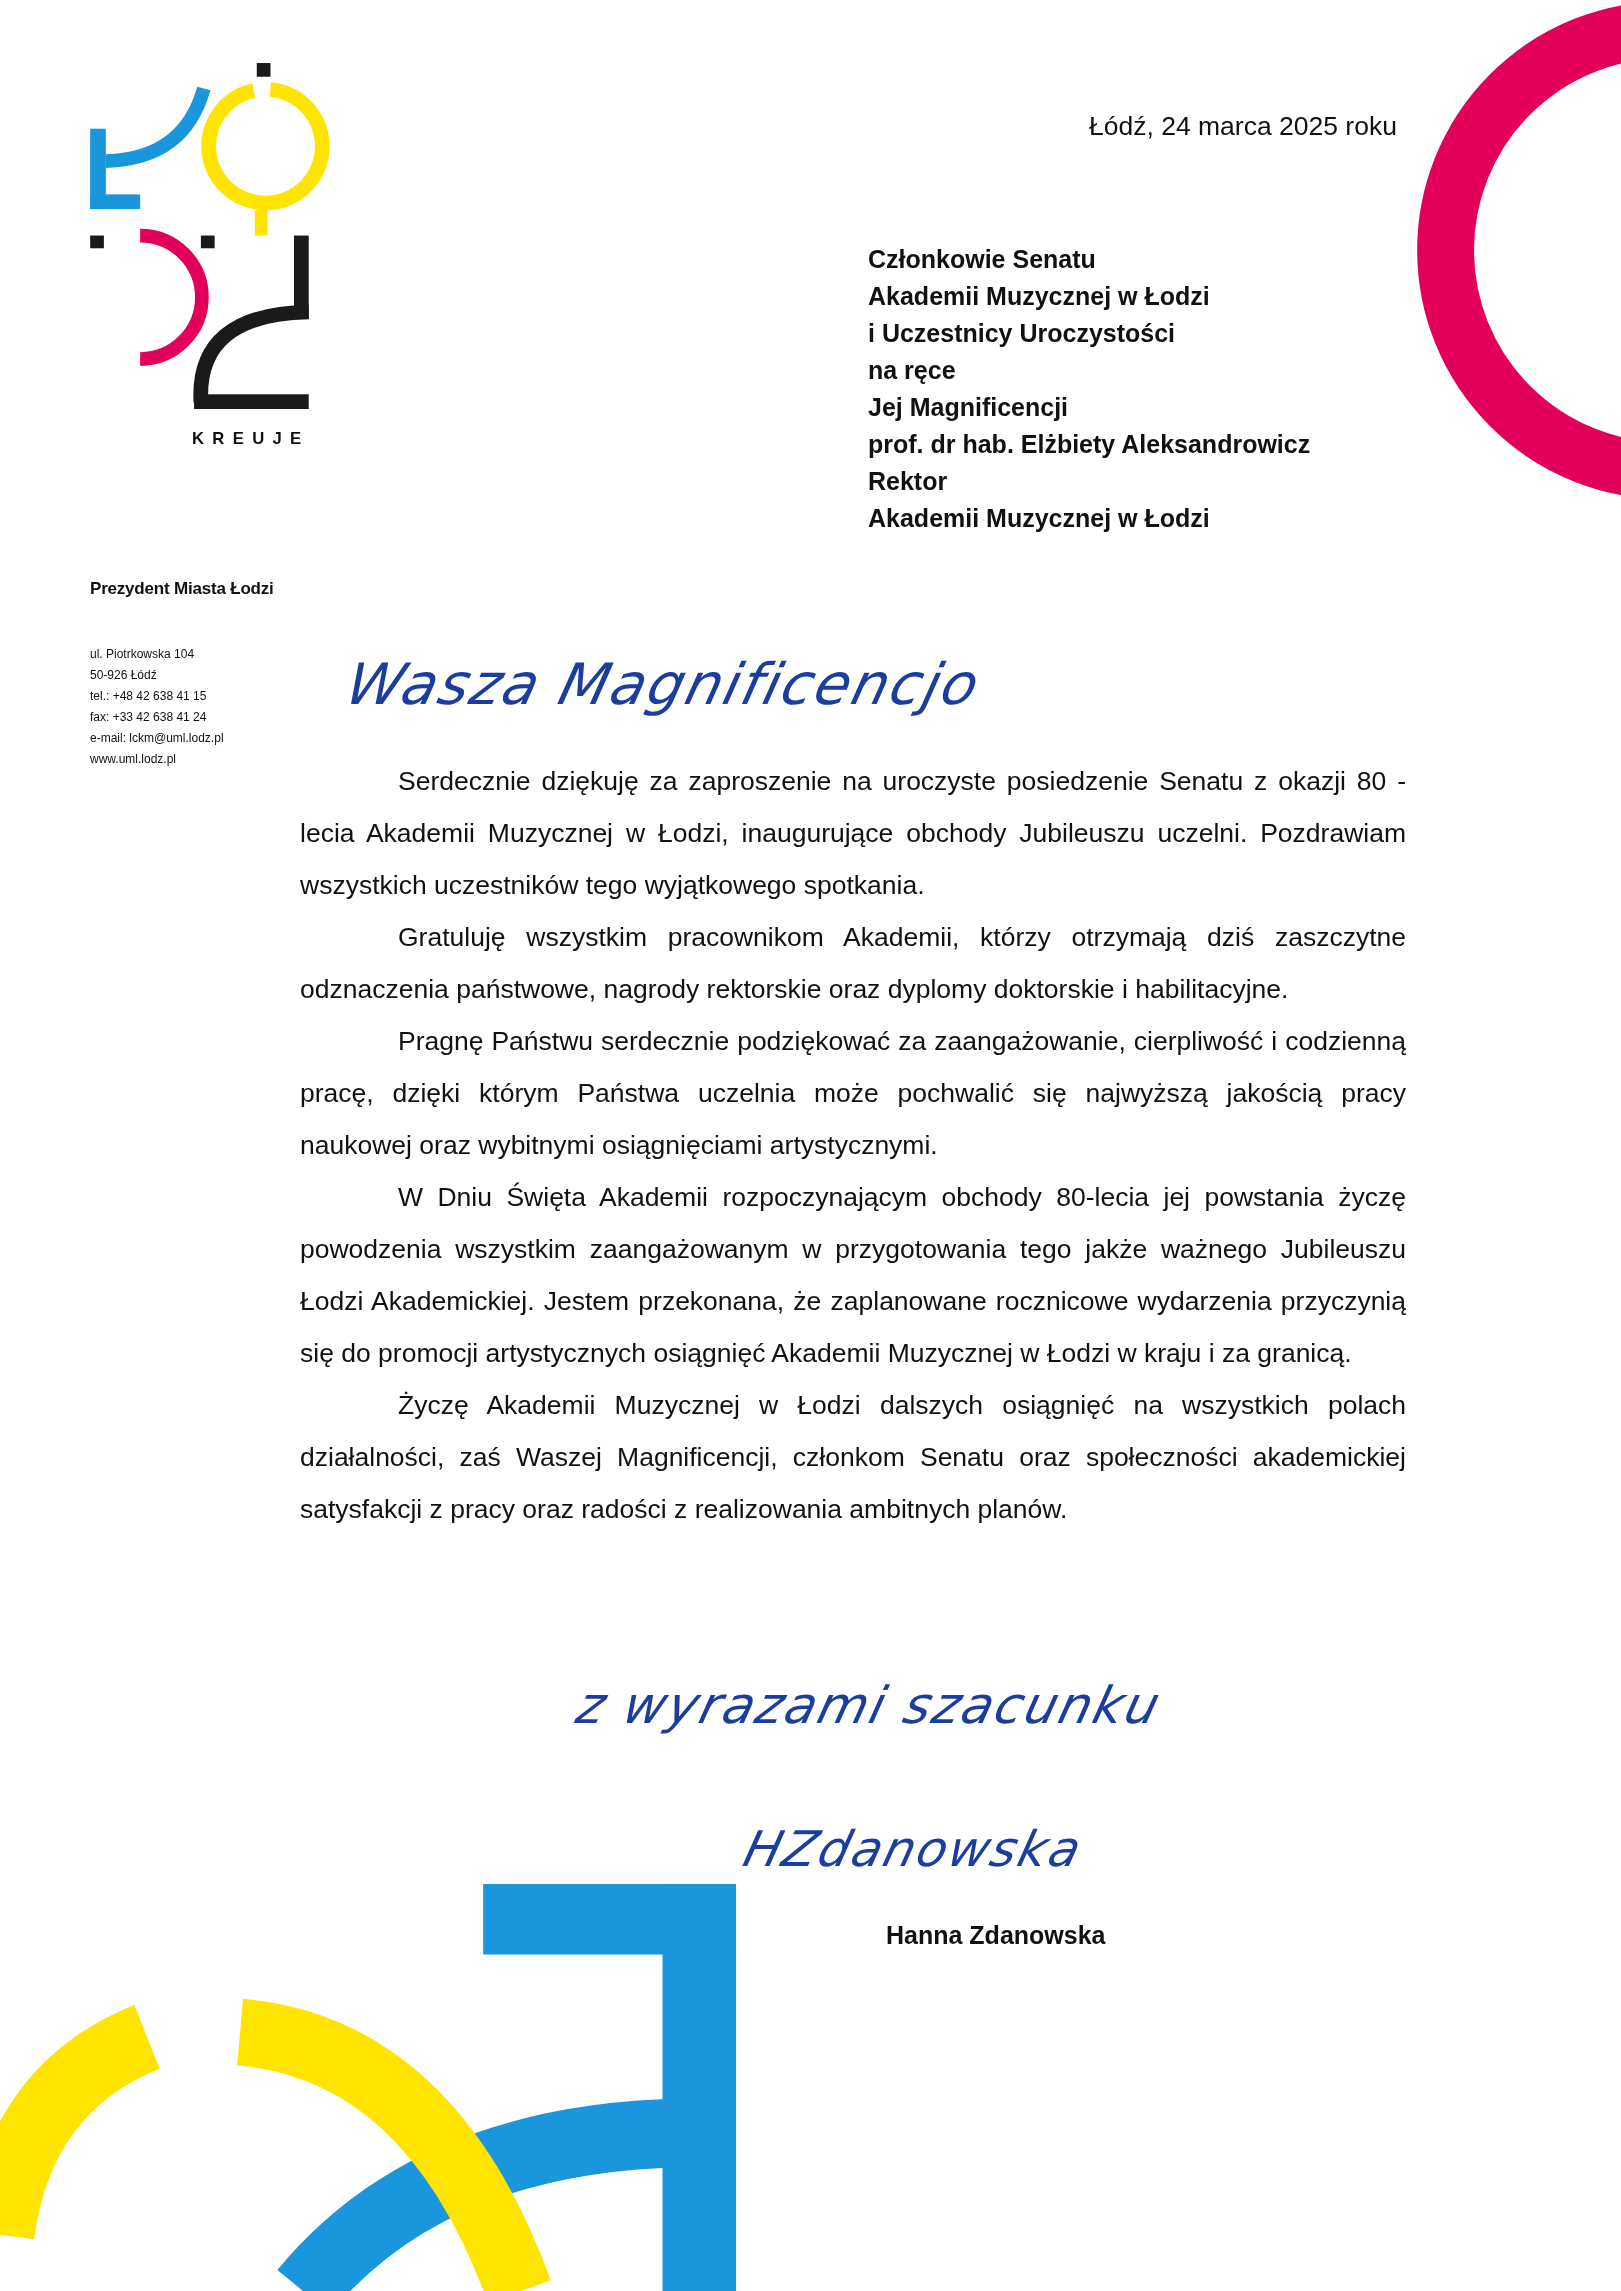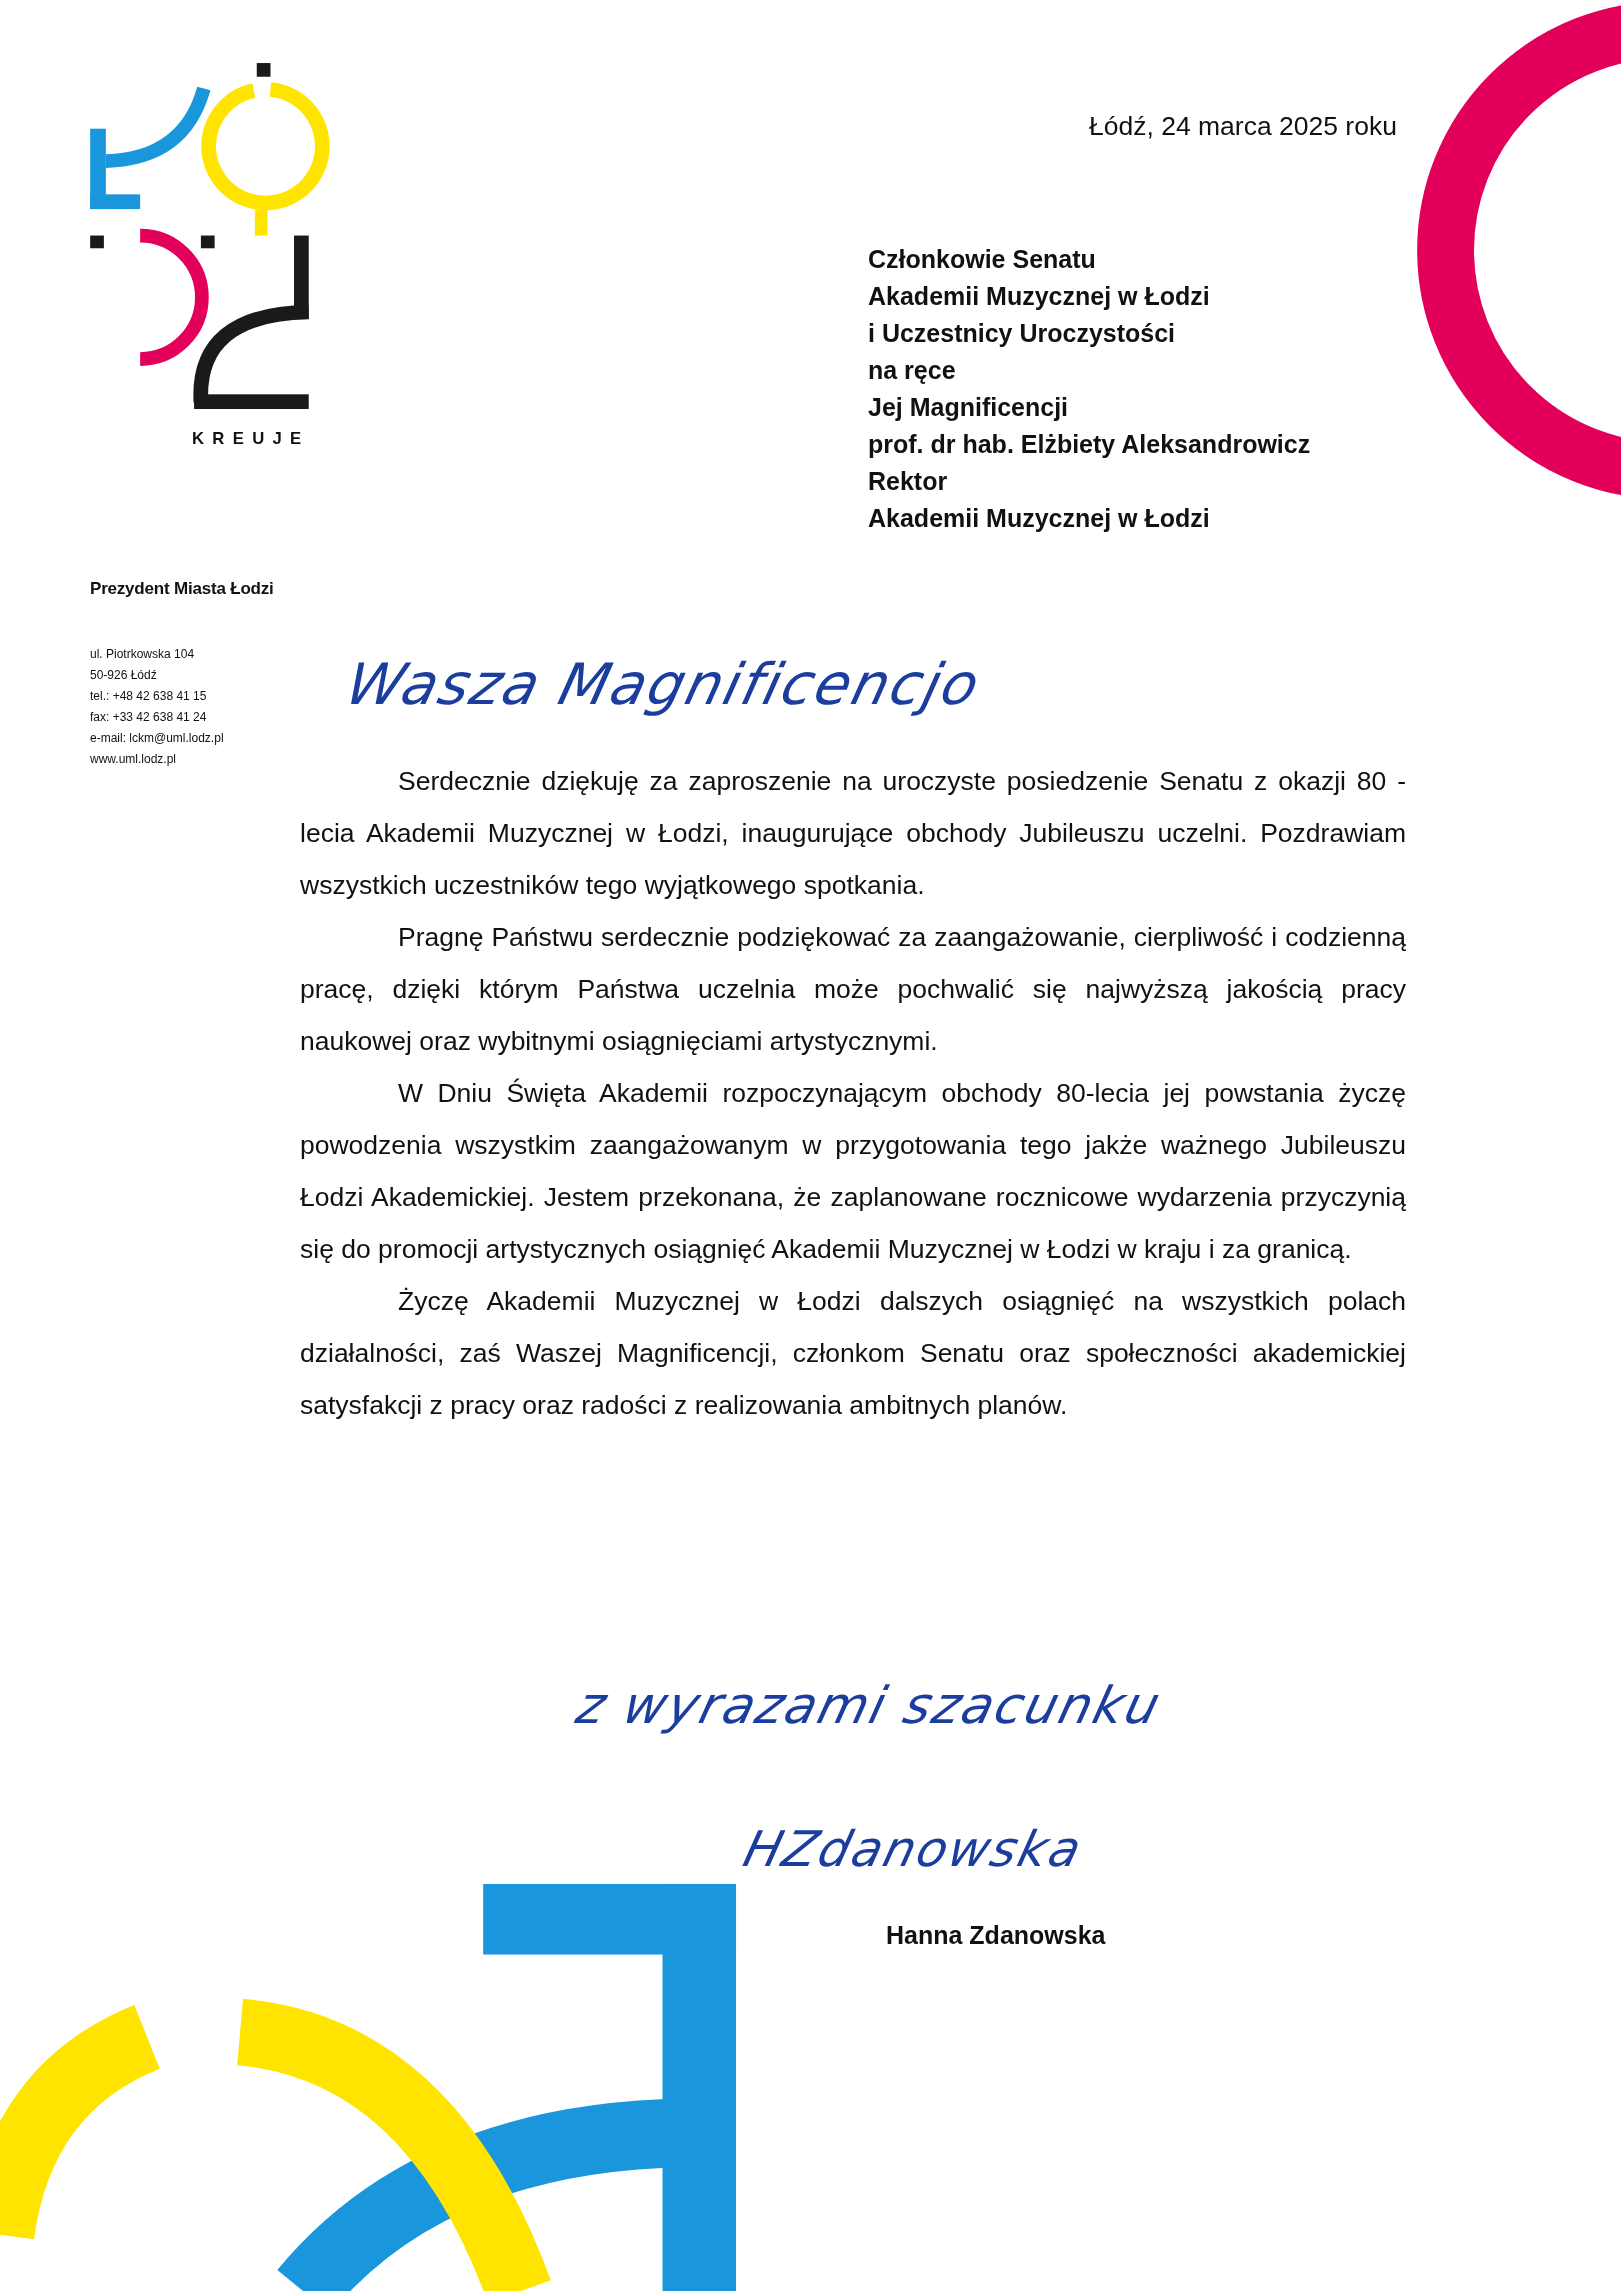--- a/index.html
+++ b/index.html
@@ -84,20 +84,21 @@
   <div>Jej Magnificencji</div>
   <div>prof. dr hab. Elżbiety Aleksandrowicz</div>
   <div>Rektor</div>
   <div>Akademii Muzycznej w Łodzi</div>
 </div>
 
 <div class="abs hand salutation">Wasza Magnificencjo</div>
 
 <div class="abs body">
   <p>Serdecznie dziękuję za zaproszenie na uroczyste posiedzenie Senatu z okazji 80 - lecia Akademii Muzycznej w Łodzi, inaugurujące obchody Jubileuszu uczelni. Pozdrawiam wszystkich uczestników tego wyjątkowego spotkania.</p>
+  <p>Gratuluję wszystkim pracownikom Akademii, którzy otrzymają dziś zaszczytne odznaczenia państwowe, nagrody rektorskie oraz dyplomy doktorskie i habilitacyjne.</p>
   <p>Pragnę Państwu serdecznie podziękować za zaangażowanie, cierpliwość i codzienną pracę, dzięki którym Państwa uczelnia może pochwalić się najwyższą jakością pracy naukowej oraz wybitnymi osiągnięciami artystycznymi.</p>
   <p>W Dniu Święta Akademii rozpoczynającym obchody 80-lecia jej powstania życzę powodzenia wszystkim zaangażowanym w przygotowania tego jakże ważnego Jubileuszu Łodzi Akademickiej. Jestem przekonana, że zaplanowane rocznicowe wydarzenia przyczynią się do promocji artystycznych osiągnięć Akademii Muzycznej w Łodzi w kraju i za granicą.</p>
   <p>Życzę Akademii Muzycznej w Łodzi dalszych osiągnięć na wszystkich polach działalności, zaś Waszej Magnificencji, członkom Senatu oraz społeczności akademickiej satysfakcji z pracy oraz radości z realizowania ambitnych planów.</p>
 </div>
 
 <div class="abs hand closing">z wyrazami szacunku</div>
 
 <div class="abs hand signature">HZdanowska</div>
 
 <div class="abs signer">Hanna Zdanowska</div>

